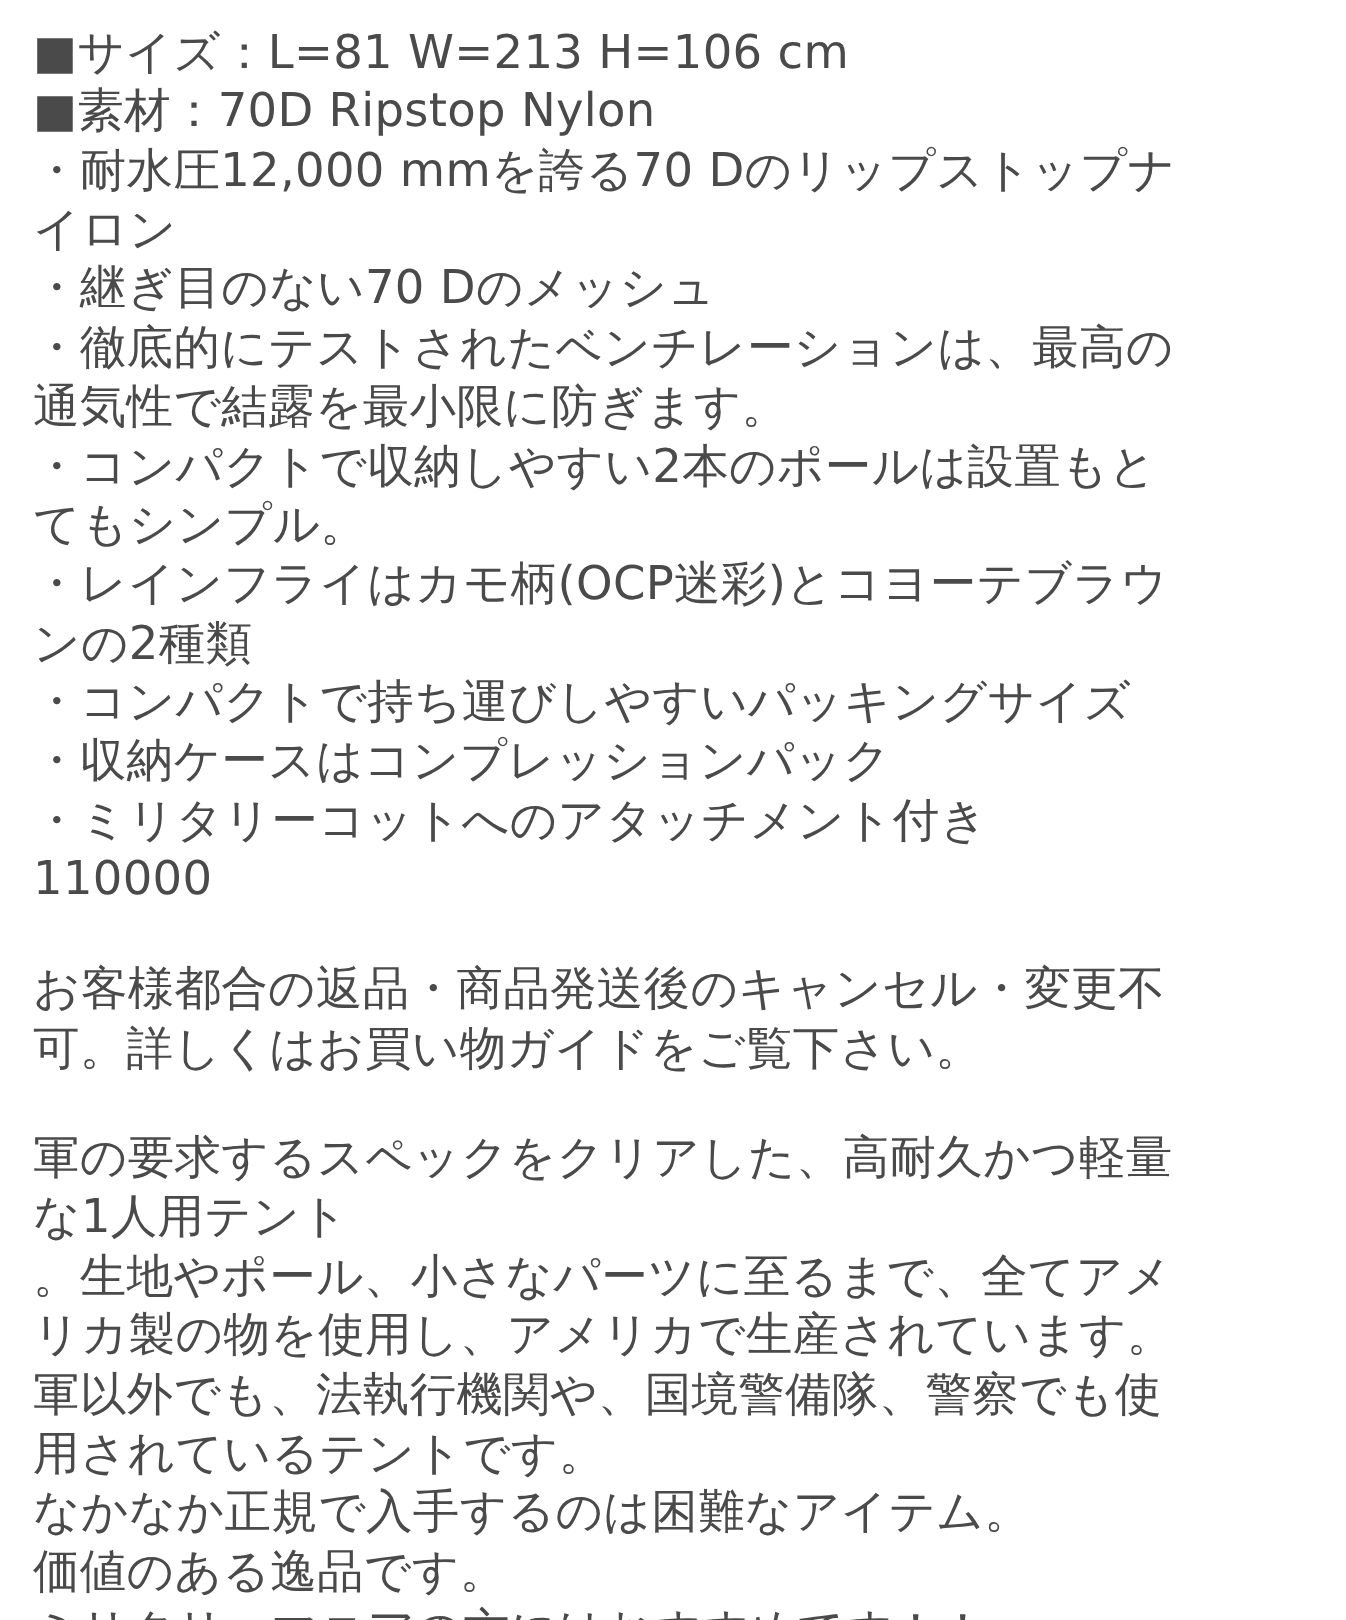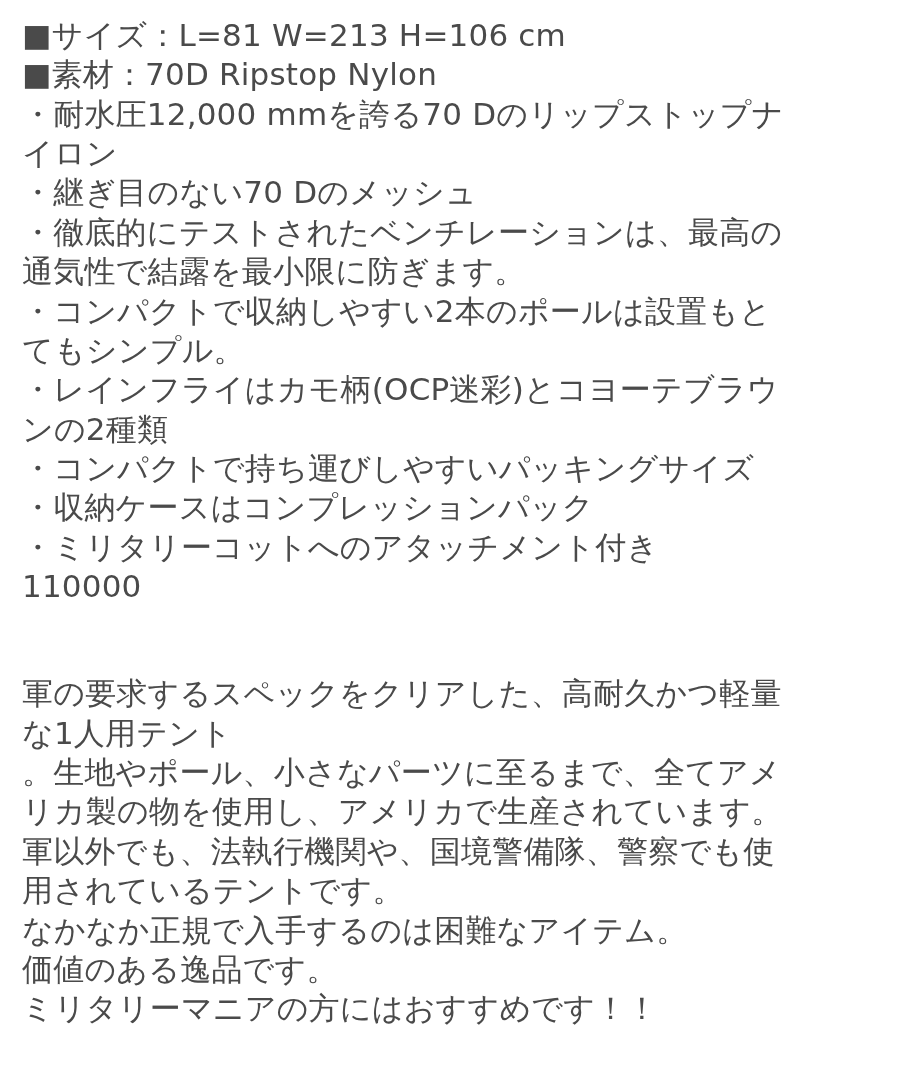--- a/index.html
+++ b/index.html
@@ -47,20 +47,21 @@
 ・徹底的にテストされたベンチレーションは、最高の通気性で結露を最小限に防ぎます。
 ・コンパクトで収納しやすい2本のポールは設置もとてもシンプル。
 ・レインフライはカモ柄(OCP迷彩)とコヨーテブラウンの2種類
 ・コンパクトで持ち運びしやすいパッキングサイズ
 ・収納ケースはコンプレッションパック
 ・ミリタリーコットへのアタッチメント付き
 110000</div>
 
   <div class="gap"></div>
 
+  <div class="block">お客様都合の返品・商品発送後のキャンセル・変更不可。詳しくはお買い物ガイドをご覧下さい。</div>
 
   <div class="gap"></div>
 
   <div class="block">軍の要求するスペックをクリアした、高耐久かつ軽量な1人用テント
 。生地やポール、小さなパーツに至るまで、全てアメリカ製の物を使用し、アメリカで生産されています。
 軍以外でも、法執行機関や、国境警備隊、警察でも使用されているテントです。
 なかなか正規で入手するのは困難なアイテム。
 価値のある逸品です。
 ミリタリーマニアの方にはおすすめです！！</div>
 

